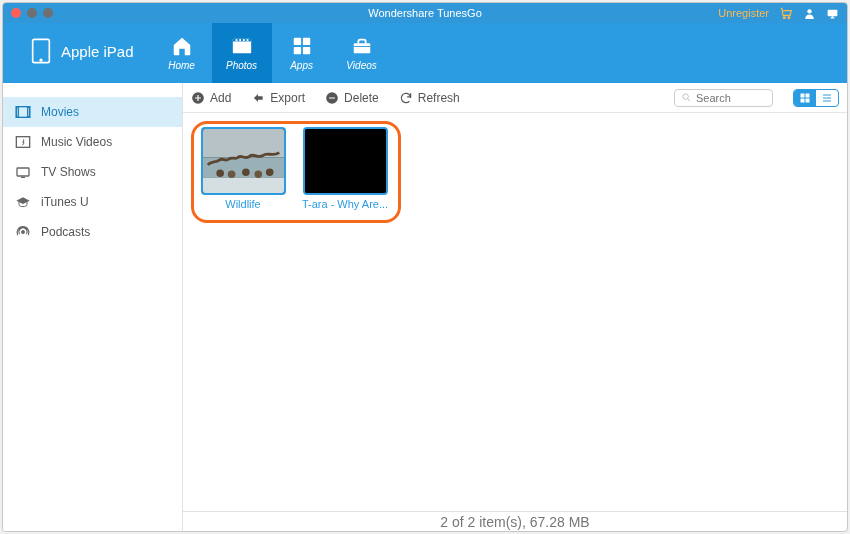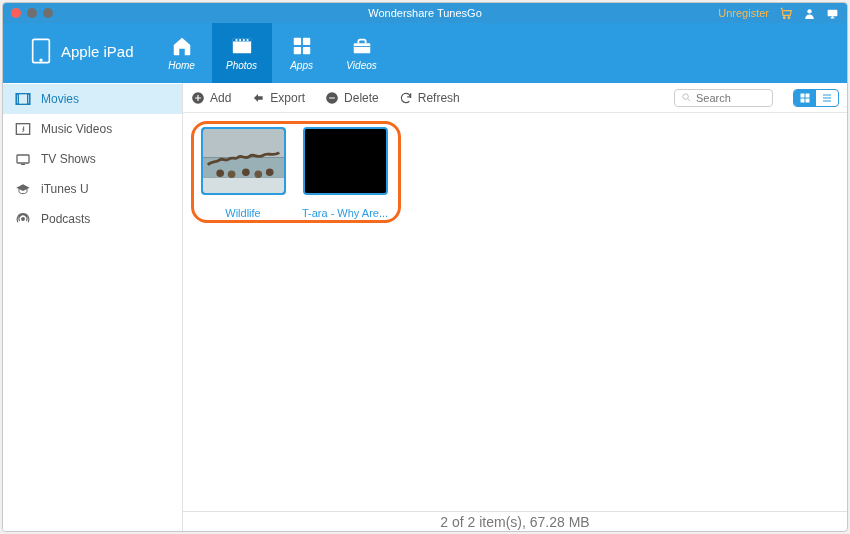--- a/index.html
+++ b/index.html
@@ -23,21 +23,21 @@
 .device-box { display: flex; align-items: center; padding: 0 18px 4px 28px; gap: 10px; color: #fff; }
 .device-icon svg { display:block; }
 .device-name { font-size: 15px; font-weight: 400; }
 .nav { display: flex; }
 .nav-item { width: 60px; display: flex; flex-direction: column; align-items: center; justify-content: center; gap: 3px; color: #fff; font-size: 10px; cursor: pointer; font-style: italic; }
 .nav-item.active { background: #0a7fc9; }
 .nav-item svg { width: 22px; height: 22px; }
 
 
 .body { flex: 1; display: flex; min-height: 0; }
-.sidebar { width: 180px; border-right: 1px solid #e2e2e2; background: #fff; padding-top: 1px; }
+.sidebar { width: 180px; border-right: 1px solid #e2e2e2; background: #fff; padding-top: 14px; }
 .sidebar-item { height: 30px; display: flex; align-items: center; gap: 10px; padding: 0 12px; font-size: 12px; color: #555; cursor: pointer; }
 .sidebar-item.active { background: #d5eef9; color: #1c7fbb; }
 .sidebar-item svg { width: 16px; height: 14px; }
 
 .main { flex: 1; display: flex; flex-direction: column; min-width: 0; }
 .toolbar { height: 30px; border-bottom: 1px solid #e6e6e6; display: flex; align-items: center; padding: 8px 8px; gap: 20px; font-size: 12px; color: #555; }
 .tool-btn { display: flex; align-items: center; gap: 5px; cursor: pointer; }
 .tool-btn svg { width: 14px; height: 14px; }
 .toolbar-spacer { flex: 1; }
 .search-wrap { display: flex; align-items: center; border: 1px solid #ccc; border-radius: 4px; height: 18px; padding: 0 6px; gap: 4px; color: #bbb; }
@@ -46,21 +46,21 @@
 .view-toggle .vt { width: 22px; display: flex; align-items: center; justify-content: center; }
 .view-toggle .vt.active { background: #2b9ce1; color: #fff; }
 .view-toggle .vt.inactive { color: #2b9ce1; }
 .view-toggle svg { width: 12px; height: 12px; }
 
 .content { flex: 1; position: relative; padding: 14px; overflow: auto; }
 .items { display: flex; gap: 10px; }
 .item { display: flex; flex-direction: column; align-items: center; width: 92px; }
 .thumb { width: 85px; height: 68px; border: 2px solid #2b9ce1; border-radius: 4px; overflow: hidden; background: #000; }
 .thumb svg { width: 100%; height: 100%; display:block; }
-.item-label { font-size: 11px; color: #2b9ce1; margin-top: 12px; max-width: 90px; white-space: nowrap; overflow: hidden; text-overflow: ellipsis; text-align: left; }
+.item-label { font-size: 11px; color: #2b9ce1; margin-top: 3px; max-width: 90px; white-space: nowrap; overflow: hidden; text-overflow: ellipsis; text-align: left; }
 
 
 .annotation-ring { position: absolute; left: 8px; top: 8px; width: 210px; height: 102px; border: 3px solid #f56a1d; border-radius: 16px; pointer-events: none; }
 
 .statusbar { height: 20px; border-top: 1px solid #e2e2e2; text-align: center; font-size: 14px; color: #777; line-height: 20px; }
 </style>
 </head>
 <body>
 
 <div class="window">

